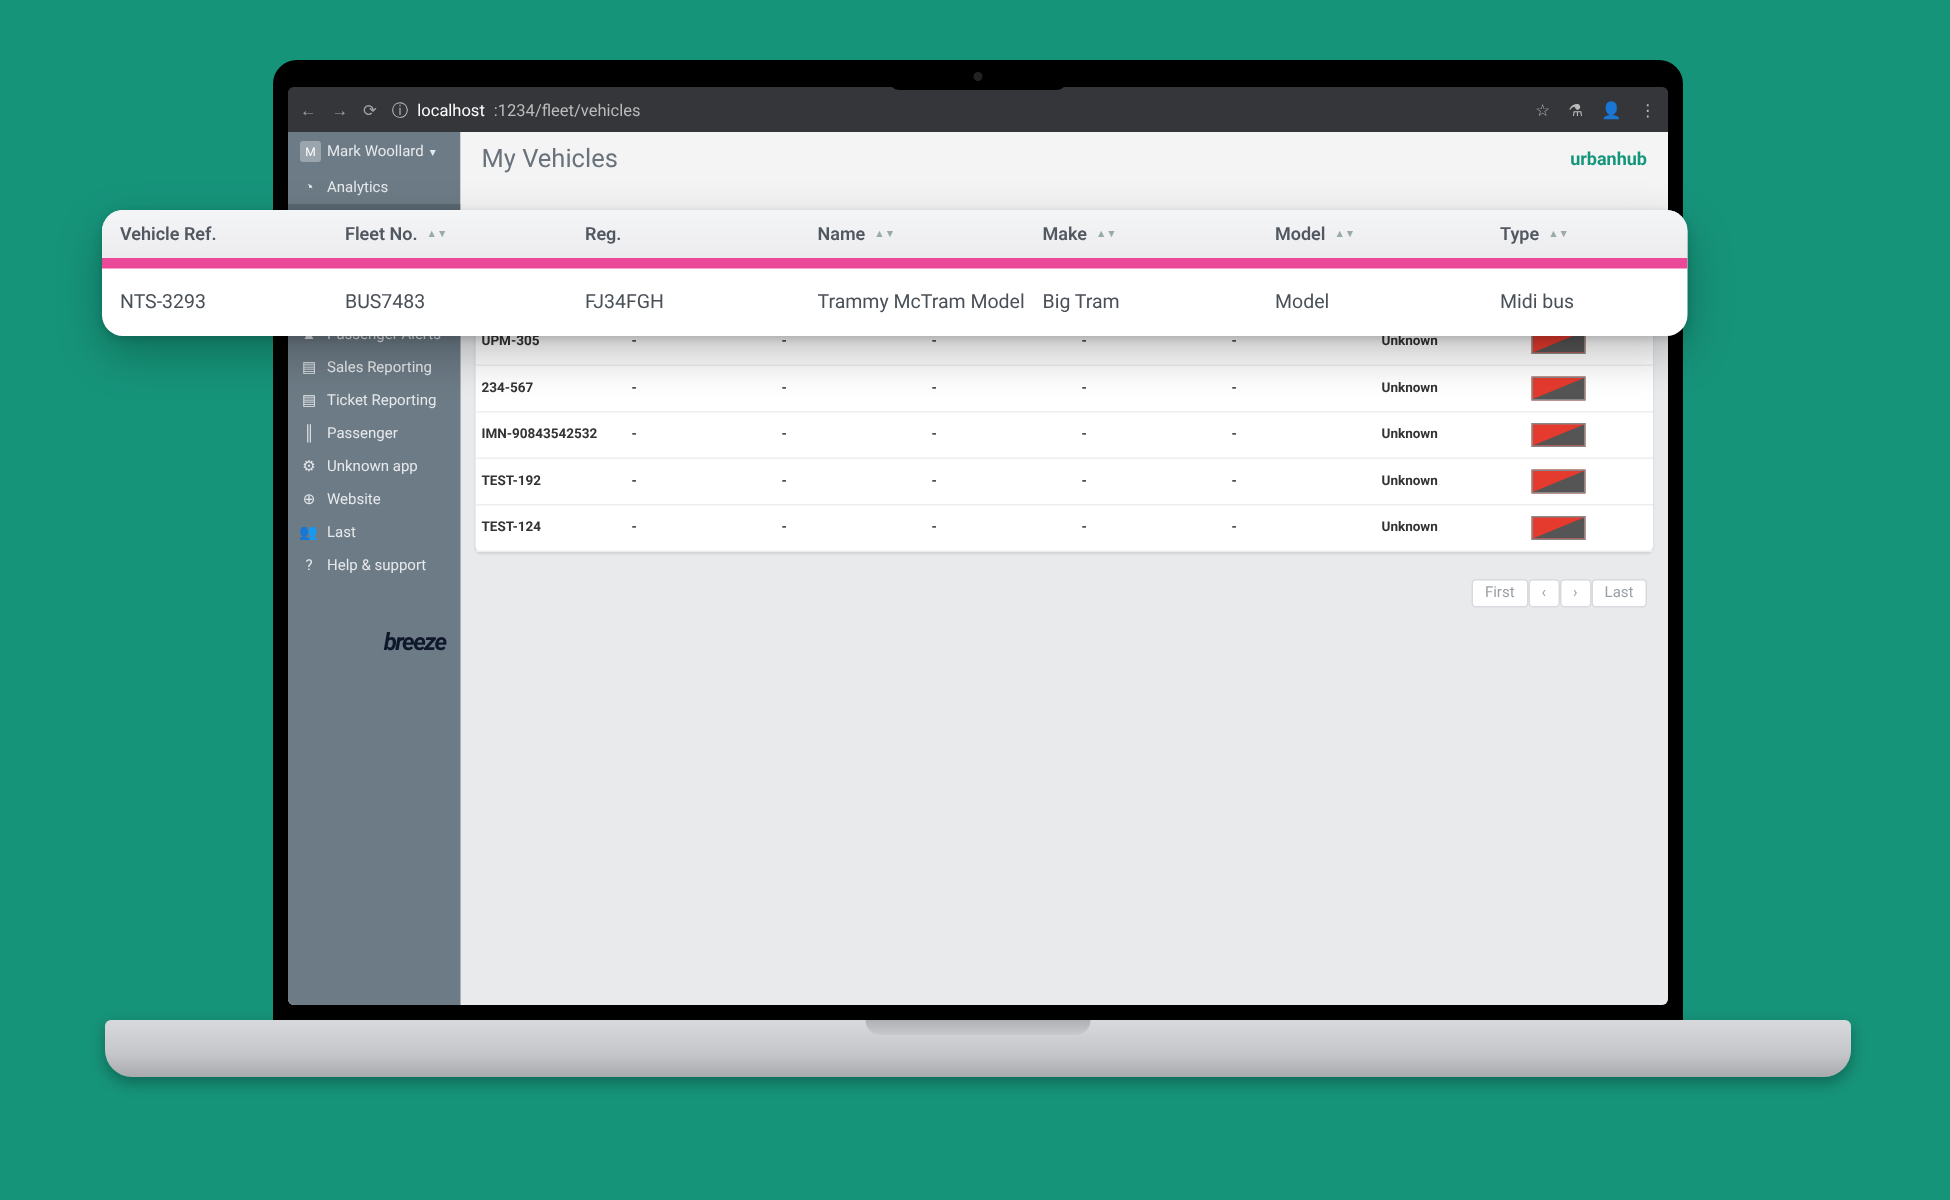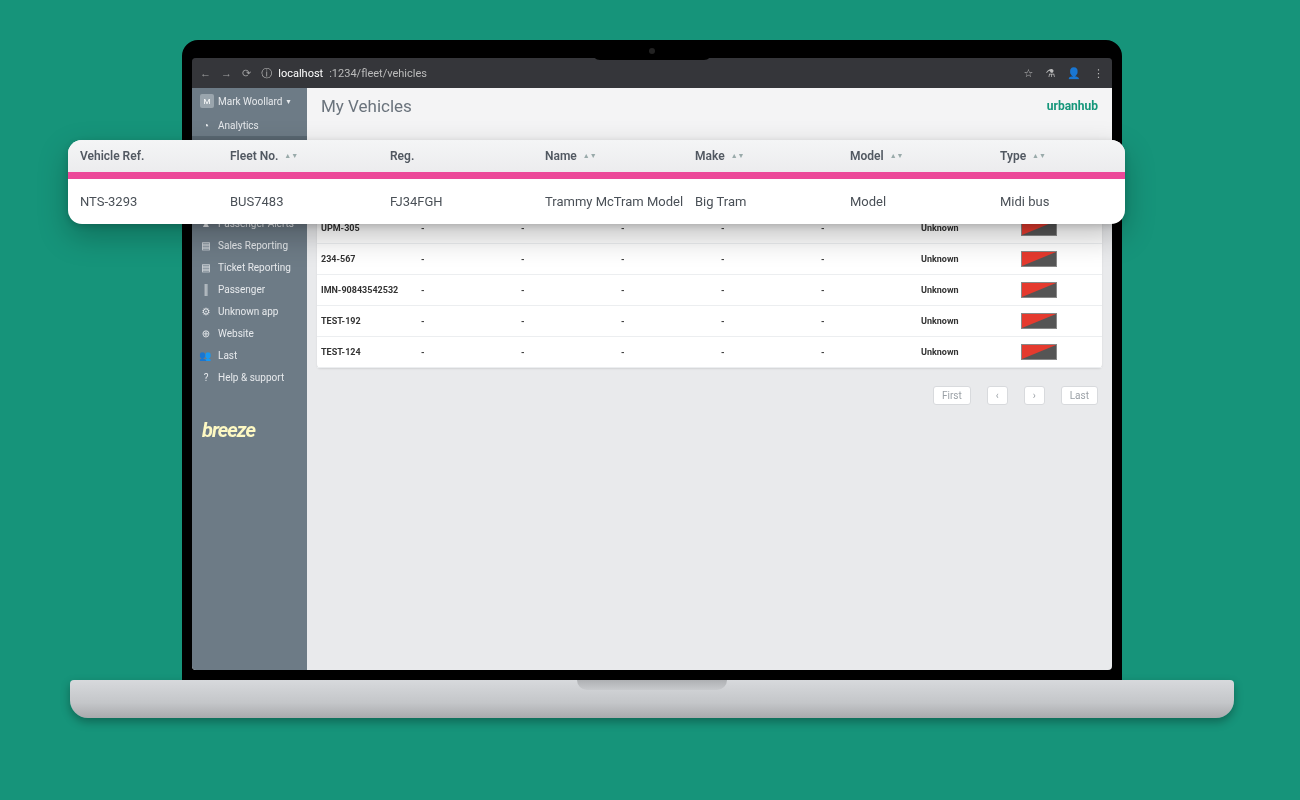--- a/index.html
+++ b/index.html
@@ -131,25 +131,26 @@
     background:#5a6872;
     padding:4px 0 4px 24px;
     font-size:9px;
     cursor:pointer;
   }
   .side-sub.active{ background:#4f5d67; font-weight:600;}
   .side-icon{width:12px;height:12px;display:inline-flex;align-items:center;justify-content:center;}
   .breeze{
     margin-top:20px;
     padding:10px;
-    font-size:20px;
+    font-size:16px;
     font-weight:700;
     font-style:italic;
     letter-spacing:-1px;
-    color:#fef9c3;
+    color:#0f172a;
+    text-align:right;
   }
   .content {
     flex:1;
     display:flex;
     flex-direction:column;
     min-width:0;
   }
   .content-header{
     display:flex;
     align-items:center;
@@ -191,21 +192,21 @@
     overflow:hidden;
   }
   .livery::after{
     content:"";
     position:absolute;inset:0;
     clip-path:polygon(0 100%,100% 0,100% 100%);
     background:var(--c2,#555);
   }
   .livery{background:var(--c1,#e33);}
   .pagination{
-    display:flex;justify-content:flex-end;gap:16px;
+    display:flex;justify-content:flex-end;gap:0;
     padding:8px 14px;font-size:10px;color:#8a8f96;
   }
   .pg-btn{
     border:1px solid #d8dadd;
     padding:3px 8px;border-radius:3px;
     background:#fff;
     cursor:pointer;
     color:#9aa0a6;
   }
   

